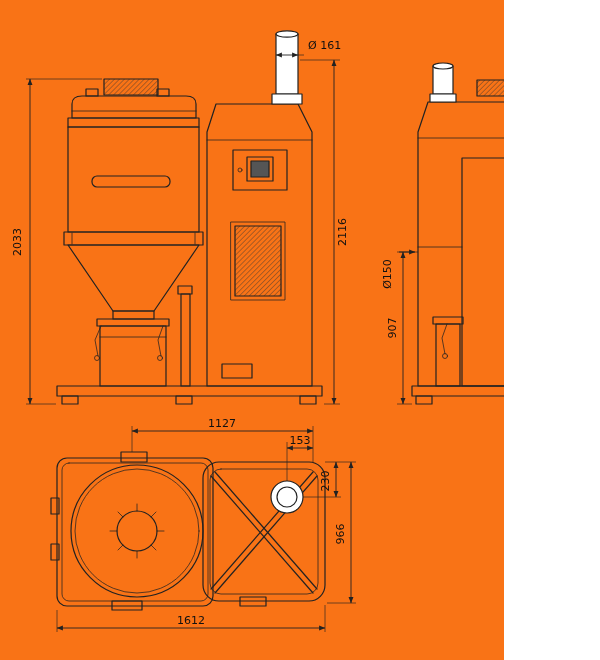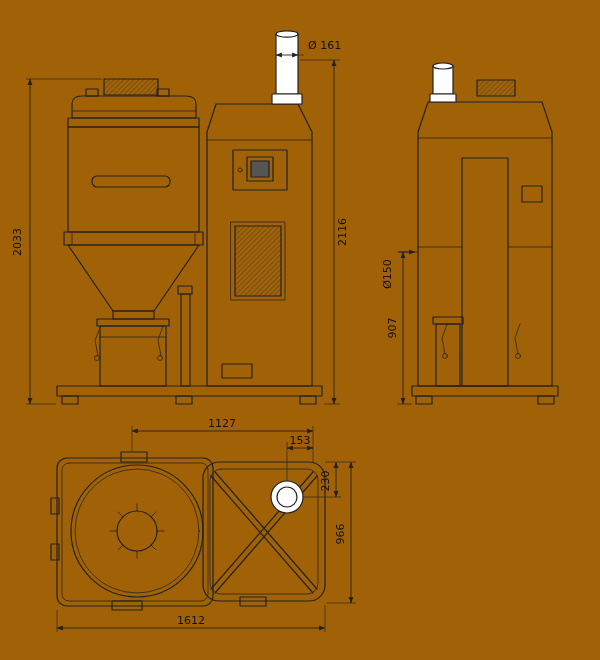--- a/index.html
+++ b/index.html
@@ -1,16 +1,16 @@
 <!DOCTYPE html>
 <html><head>
 <meta charset="utf-8">
 <style>
   html,body{margin:0;padding:0;background:#ffffff;}
-  .canvas{width:600px;height:660px;background:#a16207;position:relative;overflow:hidden;}
+  .canvas{width:504px;height:660px;background:#f97316;position:relative;overflow:hidden;}
   svg{display:block;}
   .ln{fill:none;stroke:#222222;stroke-width:1.2;stroke-linejoin:round;stroke-linecap:round;}
   .thin{stroke-width:0.75;}
   .dim{fill:none;stroke:#222222;stroke-width:0.9;}
   .ext{stroke-width:0.65;}
   .dimtext{font-family:"DejaVu Sans","Liberation Sans",sans-serif;font-size:11px;fill:#111111;stroke:none;}
 </style>
 </head>
 <body>
 

